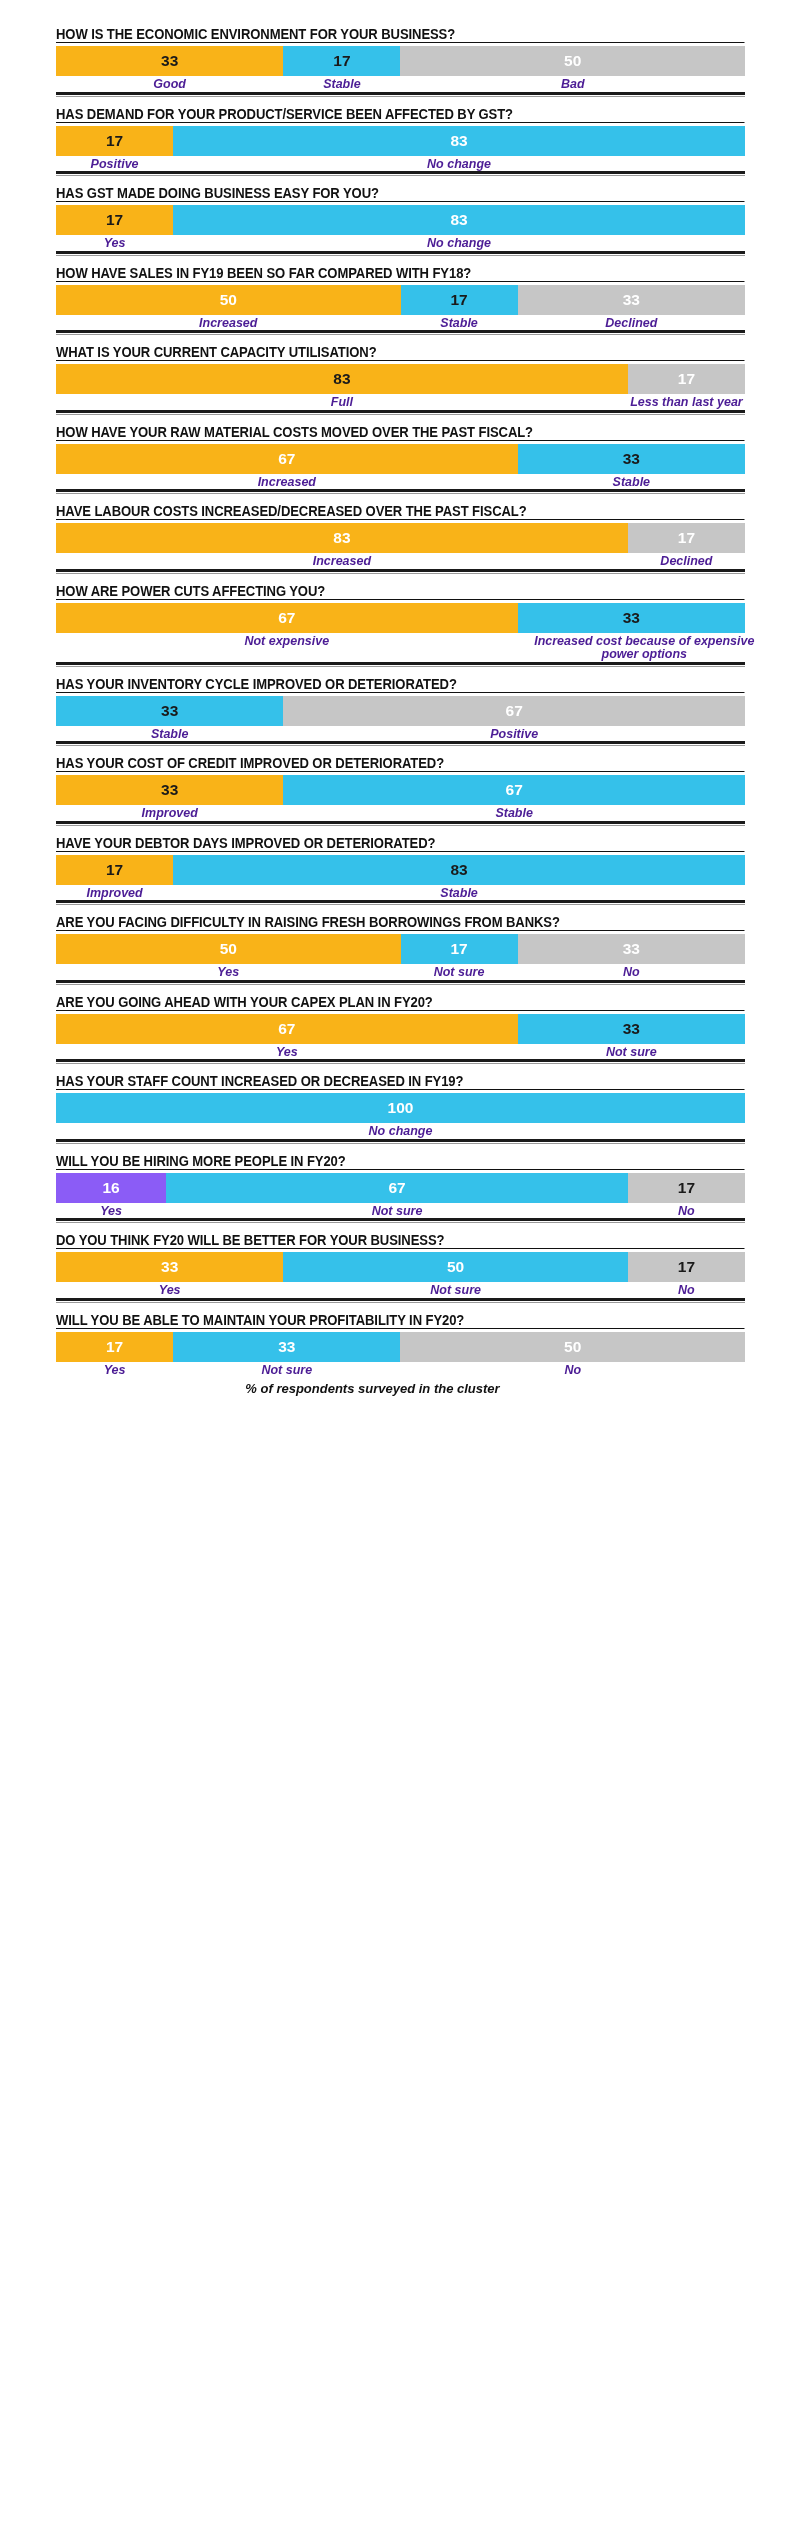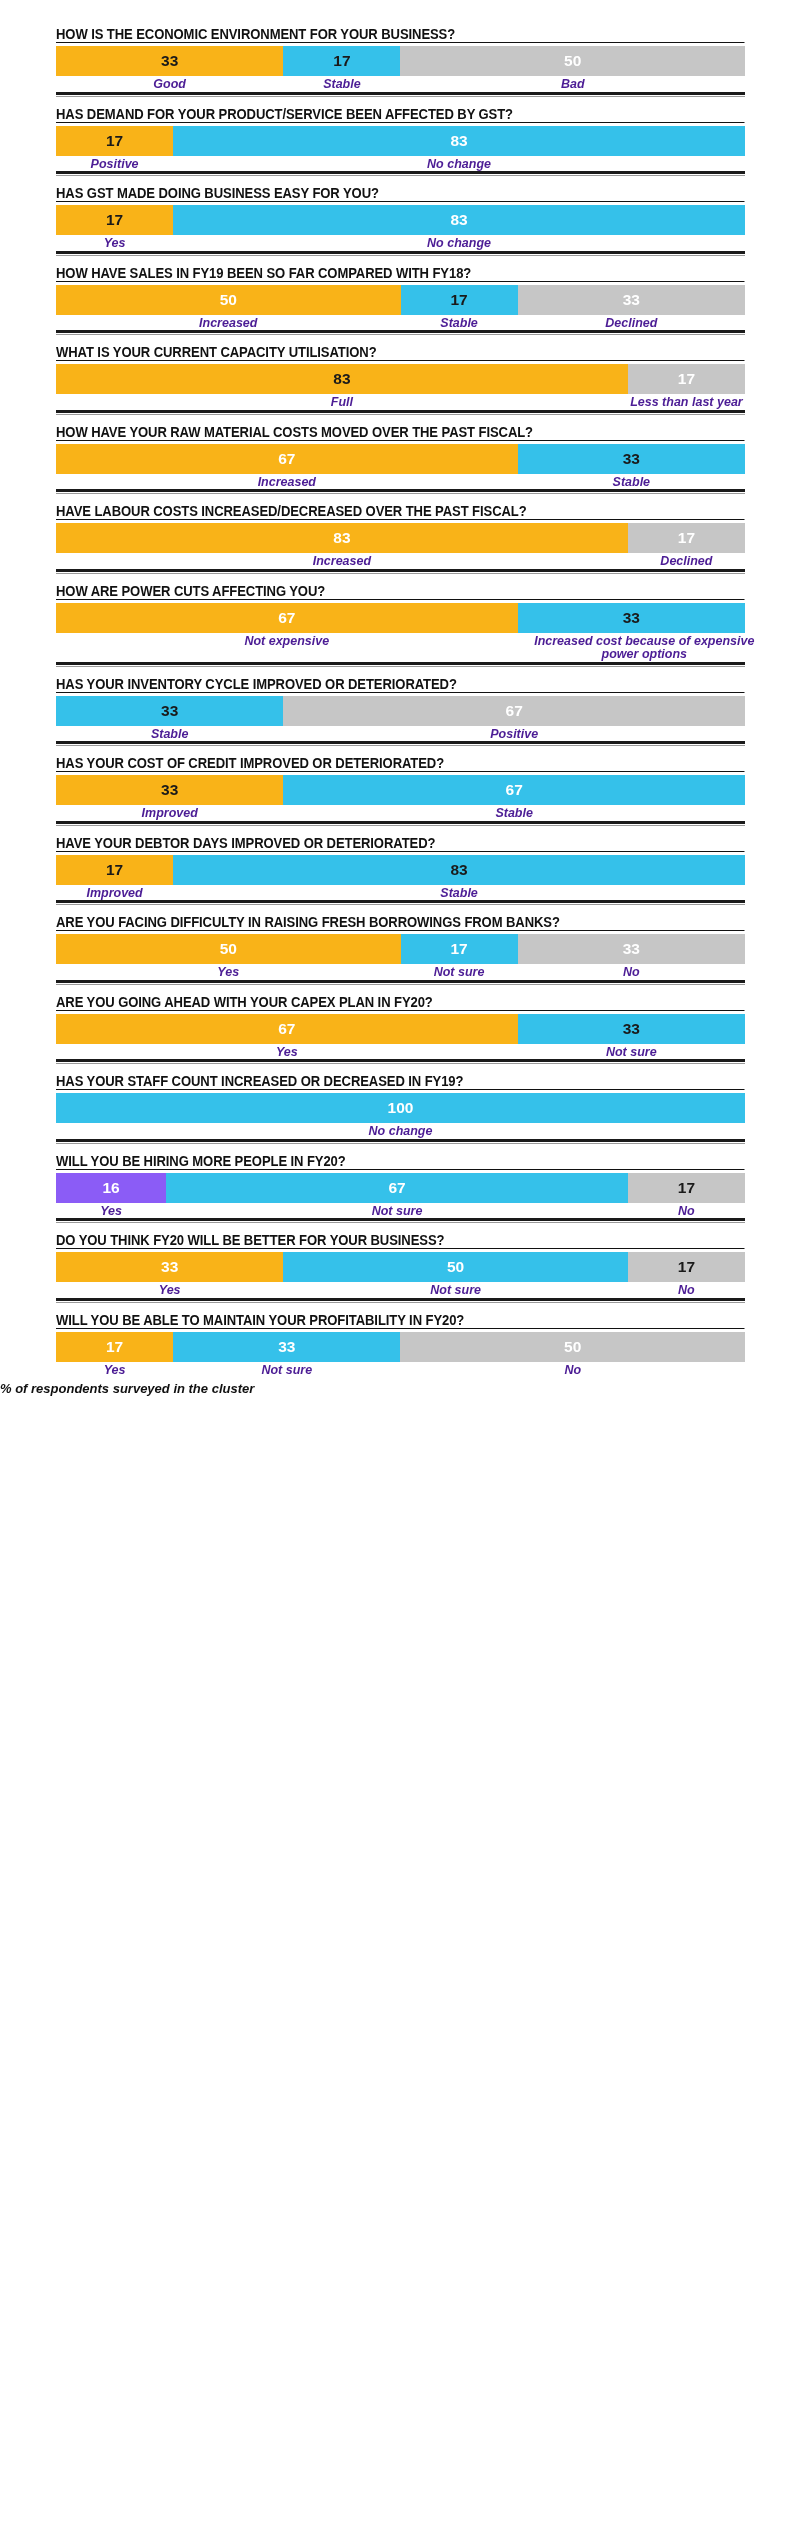--- a/index.html
+++ b/index.html
@@ -121,21 +121,21 @@
   }
   .label-cell.wrap {
     white-space: normal;
   }
   .label-cell span {
     display: block;
   }
 
   
   .footnote {
-    text-align: left;
+    text-align: center;
     padding: 4px 56px 0 0;
     font-family: "Liberation Sans Narrow", "Liberation Sans", sans-serif;
     font-style: italic;
     font-weight: 700;
     font-size: 13px;
     color: #111111;
   }
 </style>
 </head>
 <body>

